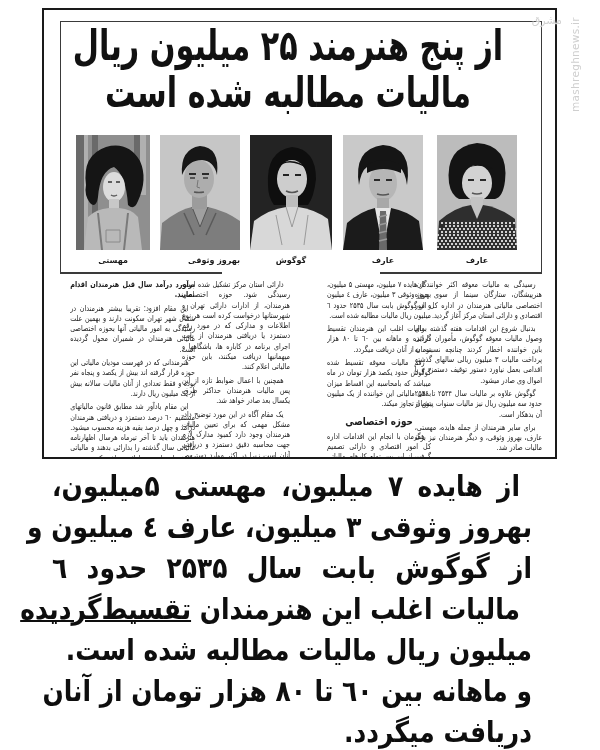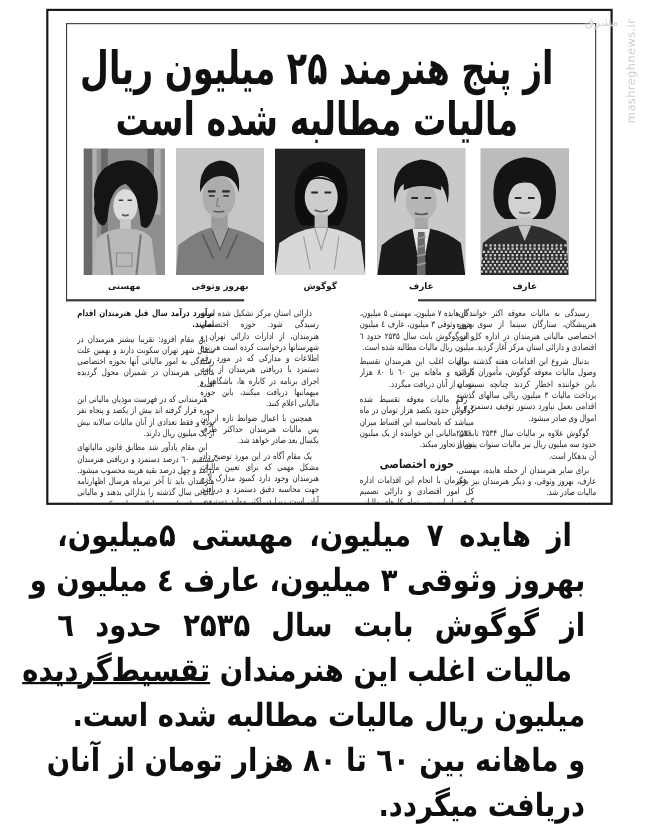--- a/index.html
+++ b/index.html
@@ -30,21 +30,21 @@
     .inner-frame {
       position:absolute; left:60px; top:21px; width:482px; height:253px;
       border-top:1.5px solid #3a3a3a; border-left:1.5px solid #3a3a3a; border-right:1.5px solid #3a3a3a;
       box-sizing:border-box;
     }
     .rule { position:absolute; height:1.5px; background:#3a3a3a; top:272px; }
     .rule-left { left:60px; width:162px; }
     .rule-right { left:380px; width:162px; }
 
     
-    .headline { position:absolute; left:48px; top:38px; width:480px; height:96px; }
+    .headline { position:absolute; left:48px; top:22px; width:480px; height:96px; }
     .hl-line { position:relative; height:47px; }
     .hl-inner {
       position:absolute; left:-120px; top:0; width:720px;
       text-align:center; white-space:nowrap; direction:rtl;
       font-size:42px; font-weight:bold; line-height:47px; color:#111;
       transform:scaleX(0.72); transform-origin:50% 50%;
     }
 
     
     .photo { position:absolute; top:135px; height:115px; margin:0; background:#999; overflow:hidden; }
@@ -52,21 +52,21 @@
     .p0 { left:76px; width:74px; }
     .p1 { left:160px; width:80px; }
     .p2 { left:250px; width:82px; }
     .p3 { left:343px; width:80px; }
     .p4 { left:437px; width:80px; }
     .caption {
       position:absolute; top:255px; height:12px; line-height:12px;
       font-size:8px; font-weight:bold; text-align:center; direction:rtl; color:#1a1a1a;
     }
     .c0 { left:76px; width:74px; }
-    .c1 { left:160px; width:80px; }
+    .c1 { left:160px; width:80px;text-align:right; }
     .c2 { left:250px; width:82px; }
     .c3 { left:343px; width:80px; }
     .c4 { left:437px; width:80px; }
 
     
     .col { position:absolute; top:280px; height:177px; overflow:hidden; }
     .col-inner {
       position:absolute; right:0; top:0;
       transform:scaleX(0.8); transform-origin:100% 0;
       direction:rtl; text-align:justify;

